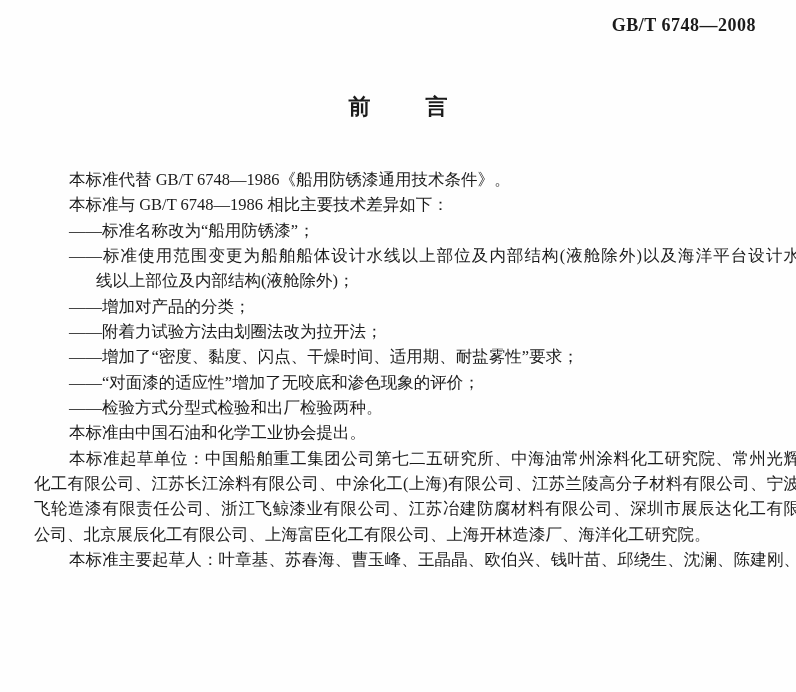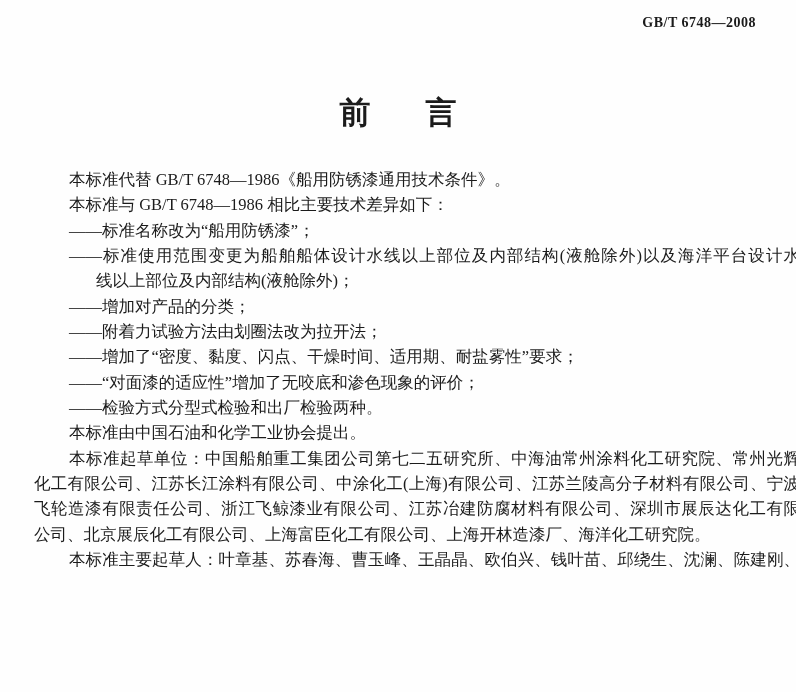--- a/index.html
+++ b/index.html
@@ -14,36 +14,36 @@
     background: #fefefe;
     color: #1b1b1b;
     font-family: "Liberation Serif", "DejaVu Serif", serif;
     overflow: hidden;
   }
   
   .std-code {
     position: absolute;
     top: 15px;
     right: 40px;
-    font-size: 14px;
+    font-size: 18px;
     font-weight: bold;
     letter-spacing: 0.5px;
     white-space: nowrap;
   }
   
   .title-wrap {
     position: absolute;
     top: 92px;
     left: 0;
     width: 100%;
     text-align: center;
   }
   .title-text {
     display: inline-block;
-    font-size: 31px;
+    font-size: 22px;
     font-weight: bold;
     letter-spacing: 55px;   
     margin-right: -55px;    
     white-space: nowrap;
   }
   
   .body-text {
     position: absolute;
     top: 167px;
     left: 22px;

